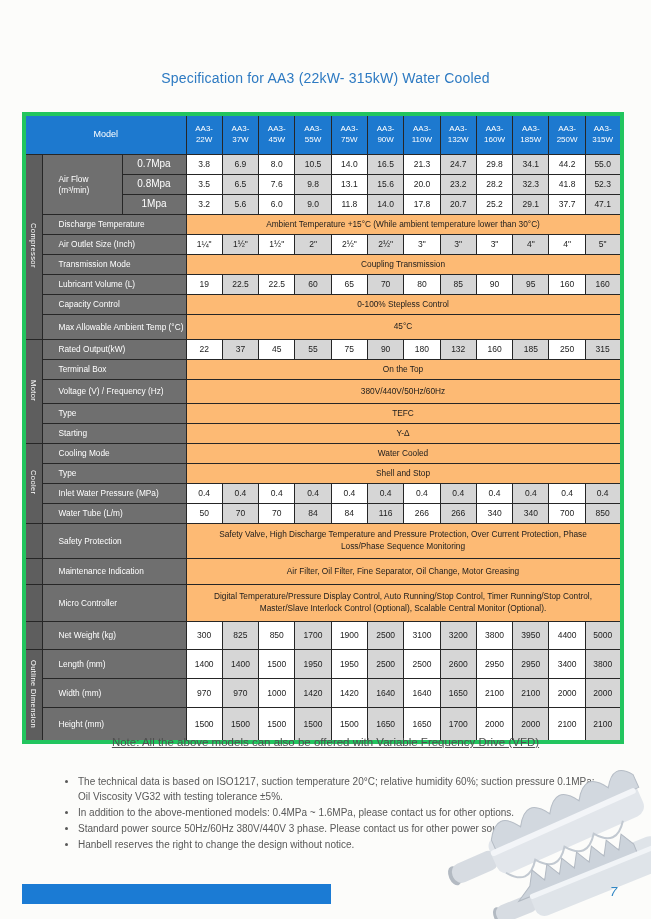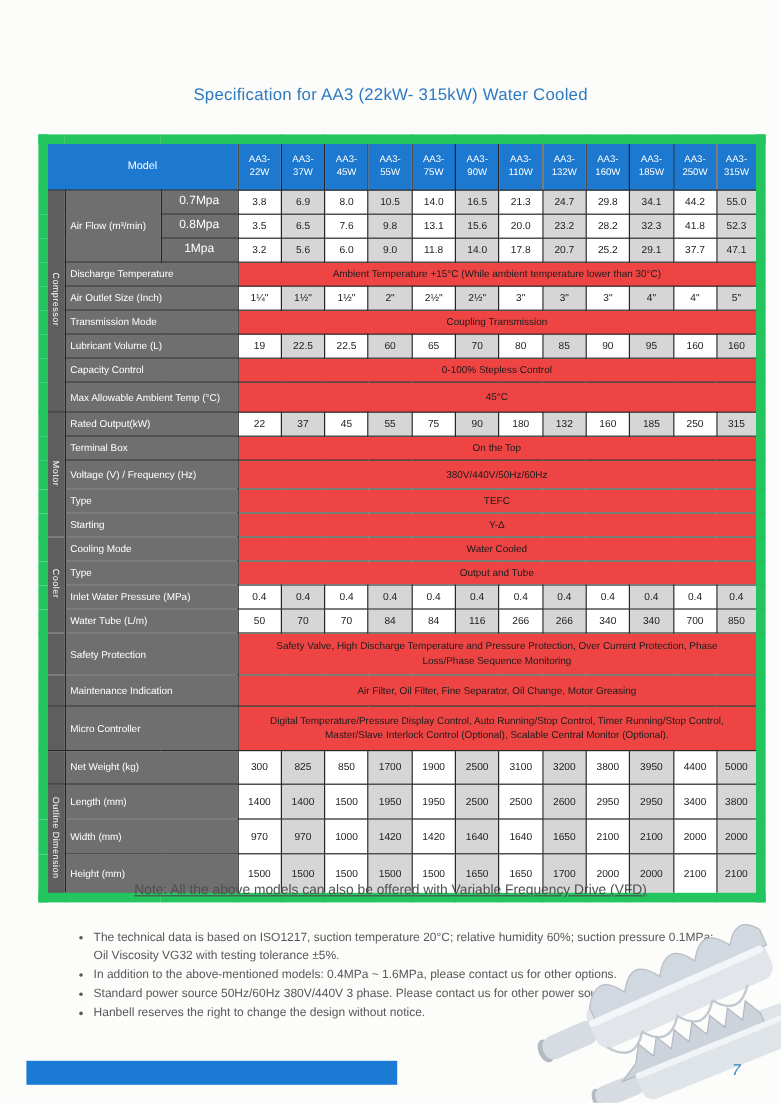--- a/index.html
+++ b/index.html
@@ -5,38 +5,38 @@
   html,body { margin:0; padding:0; }
   body {
     position:relative; width:651px; height:919px; overflow:hidden;
     background:#fcfcfa; font-family:"Liberation Sans", sans-serif;
   }
   .page-title {
     position:absolute; left:0; top:70px; width:100%; text-align:center;
     font-size:14px; color:var(--title_blue); letter-spacing:0.2px;
   }
   table#spec-table {
-    position:absolute; left:32px; top:112px; width:598px;
-    border-collapse:collapse; table-layout:fixed; border:8px solid #22c55e;
+    position:absolute; left:22px; top:112px; width:598px;
+    border-collapse:collapse; table-layout:fixed; border:4px solid #22c55e;
   }
   .c-band { width:18px; } .c-label { width:80px; } .c-sub { width:64px; } .c-val { width:36.3px; }
   #spec-table td, #spec-table th {
     border:1px solid #262626; text-align:center; vertical-align:middle;
     font-size:8.5px; font-weight:400; color:#1c1c1c; padding:2px 1px; line-height:1.25;
     height:15px; overflow:hidden;
   }
   #spec-table th.model-h { background:var(--header_blue); color:#fff; font-size:9px; height:34px; }
   #spec-table th.col-h   { background:var(--header_blue); color:#fff; font-size:8px; line-height:1.35; height:34px; }
   #spec-table td.band    { background:var(--band_gray); padding:0; }
   .vtext { writing-mode:vertical-rl; color:#fff; font-size:7.5px; letter-spacing:0.4px; white-space:nowrap; }
-  #spec-table td.rlabel  { background:var(--row_header_gray); color:#fff; text-align:left; padding-left:4px; font-size:8.3px; }
+  #spec-table td.rlabel  { background:var(--row_header_gray); color:#fff; text-align:left; padding-left:16px; font-size:8.3px; }
   #spec-table td.rsub    { background:var(--row_header_gray); color:#fff; font-size:10px; }
   #spec-table td.val     { background:#fff; }
   #spec-table td.val.alt { background:var(--alt_column_gray); }
-  #spec-table td.spanc   { background:#ef4444; font-size:8.3px; line-height:1.4; padding:2px 24px; }
+  #spec-table td.spanc   { background:#fdba74; font-size:8.3px; line-height:1.4; padding:2px 24px; }
   
   #spec-table tr:nth-child(10) td { height:20px; }
   #spec-table tr:nth-child(13) td { height:19px; }
   #spec-table tr:nth-child(20) td { height:30px; }
   #spec-table tr:nth-child(21) td { height:21px; }
   #spec-table tr:nth-child(22) td { height:32px; }
   #spec-table tr:nth-child(23) td { height:23px; }
   #spec-table tr:nth-child(24) td, #spec-table tr:nth-child(25) td { height:24px; }
   #spec-table tr:nth-child(26) td { height:28px; }
   .note-line {
@@ -222,21 +222,21 @@
         <td class="rlabel" colspan="2">Starting</td>
         <td class="spanc" colspan="12">Y-Δ</td>
       </tr>
       <tr class="sec-2">
         <td class="band" rowspan="4"><span class="vtext">Cooler</span></td>
         <td class="rlabel" colspan="2">Cooling Mode</td>
         <td class="spanc" colspan="12">Water Cooled</td>
       </tr>
       <tr class="sec-2">
         <td class="rlabel" colspan="2">Type</td>
-        <td class="spanc" colspan="12">Output and Tube</td>
+        <td class="spanc" colspan="12">Shell and Stop</td>
       </tr>
       <tr class="sec-2">
         <td class="rlabel" colspan="2">Inlet Water Pressure (MPa)</td>
         <td class="val">0.4</td>
         <td class="val alt">0.4</td>
         <td class="val">0.4</td>
         <td class="val alt">0.4</td>
         <td class="val">0.4</td>
         <td class="val alt">0.4</td>
         <td class="val">0.4</td>

